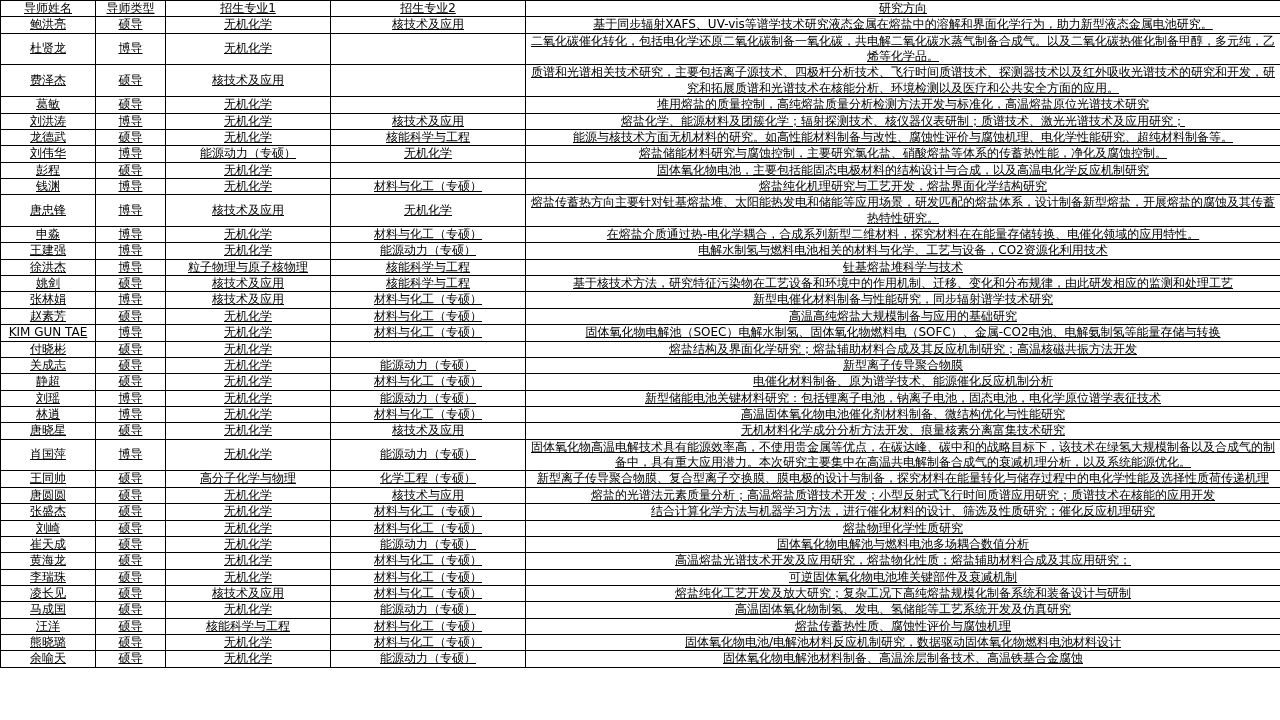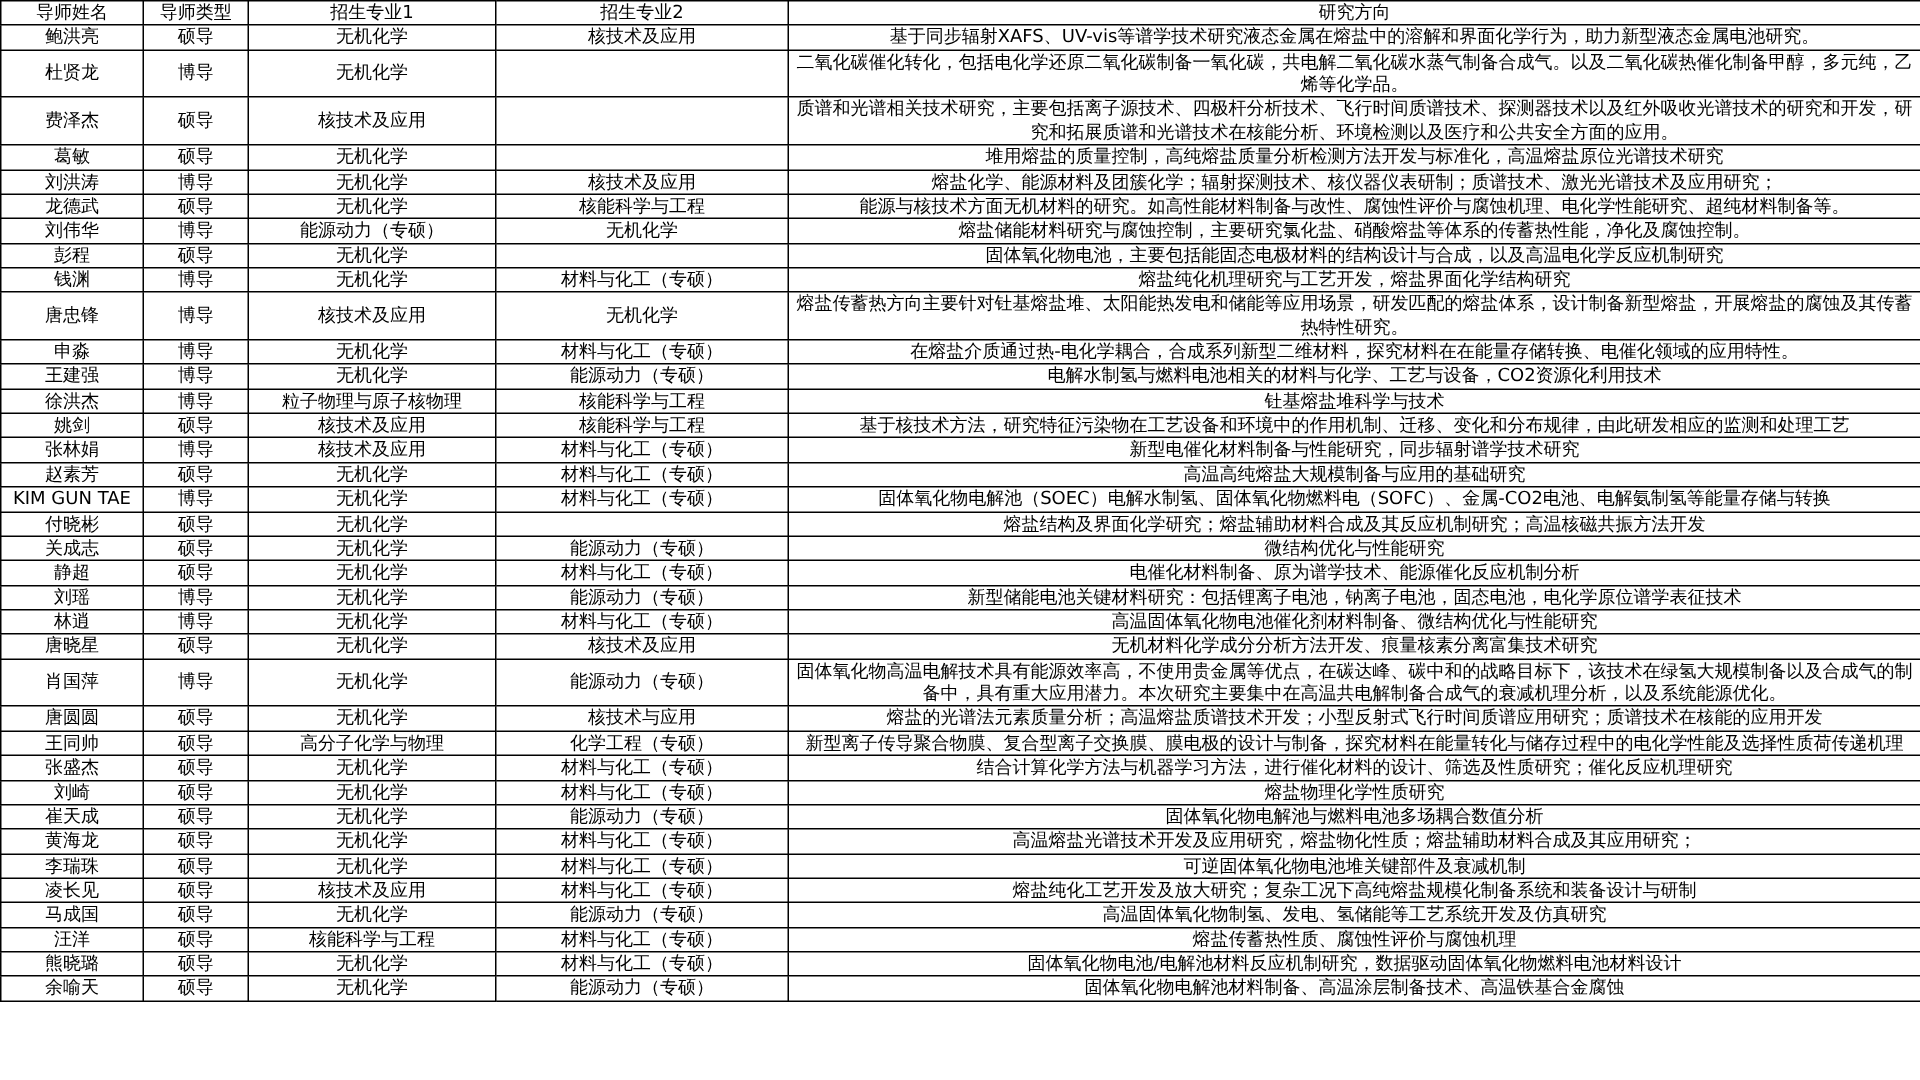--- a/index.html
+++ b/index.html
@@ -13,20 +13,21 @@
     overflow: hidden;
     font-family: "DejaVu Sans", sans-serif;
   }
   table.advisor-table {
     border-collapse: collapse;
     table-layout: fixed;
     width: 1280px;
     font-size: 12px;
     color: #000000;
     background: #ffffff;
+    text-decoration: underline;
   }
   table.advisor-table th,
   table.advisor-table td {
     border: 1px solid #000000;
     text-align: center;
     vertical-align: middle;
     padding: 0 2px;
     line-height: 1.28;
     font-weight: normal;
     word-break: break-all;
@@ -186,21 +187,21 @@
         <td>硕导</td>
         <td>无机化学</td>
         <td></td>
         <td>熔盐结构及界面化学研究；熔盐辅助材料合成及其反应机制研究；高温核磁共振方法开发</td>
       </tr>
       <tr>
         <td>关成志</td>
         <td>硕导</td>
         <td>无机化学</td>
         <td>能源动力（专硕）</td>
-        <td>微结构优化与性能研究</td>
+        <td>新型离子传导聚合物膜</td>
       </tr>
       <tr>
         <td>静超</td>
         <td>硕导</td>
         <td>无机化学</td>
         <td>材料与化工（专硕）</td>
         <td>电催化材料制备、原为谱学技术、能源催化反应机制分析</td>
       </tr>
       <tr>
         <td>刘瑶</td>
@@ -222,34 +223,34 @@
         <td>无机化学</td>
         <td>核技术及应用</td>
         <td>无机材料化学成分分析方法开发、痕量核素分离富集技术研究</td>
       </tr>
       <tr>
         <td>肖国萍</td>
         <td>博导</td>
         <td>无机化学</td>
         <td>能源动力（专硕）</td>
         <td>固体氧化物高温电解技术具有能源效率高，不使用贵金属等优点，在碳达峰、碳中和的战略目标下，该技术在绿氢大规模制备以及合成气的制备中，具有重大应用潜力。本次研究主要集中在高温共电解制备合成气的衰减机理分析，以及系统能源优化。</td>
-      </tr>
-      <tr>
-        <td>唐圆圆</td>
-        <td>硕导</td>
-        <td>无机化学</td>
-        <td>核技术与应用</td>
-        <td>熔盐的光谱法元素质量分析；高温熔盐质谱技术开发；小型反射式飞行时间质谱应用研究；质谱技术在核能的应用开发</td>
       </tr>
       <tr>
         <td>王同帅</td>
         <td>硕导</td>
         <td>高分子化学与物理</td>
         <td>化学工程（专硕）</td>
         <td>新型离子传导聚合物膜、复合型离子交换膜、膜电极的设计与制备，探究材料在能量转化与储存过程中的电化学性能及选择性质荷传递机理</td>
+      </tr>
+      <tr>
+        <td>唐圆圆</td>
+        <td>硕导</td>
+        <td>无机化学</td>
+        <td>核技术与应用</td>
+        <td>熔盐的光谱法元素质量分析；高温熔盐质谱技术开发；小型反射式飞行时间质谱应用研究；质谱技术在核能的应用开发</td>
       </tr>
       <tr>
         <td>张盛杰</td>
         <td>硕导</td>
         <td>无机化学</td>
         <td>材料与化工（专硕）</td>
         <td>结合计算化学方法与机器学习方法，进行催化材料的设计、筛选及性质研究；催化反应机理研究</td>
       </tr>
       <tr>
         <td>刘崎</td>

